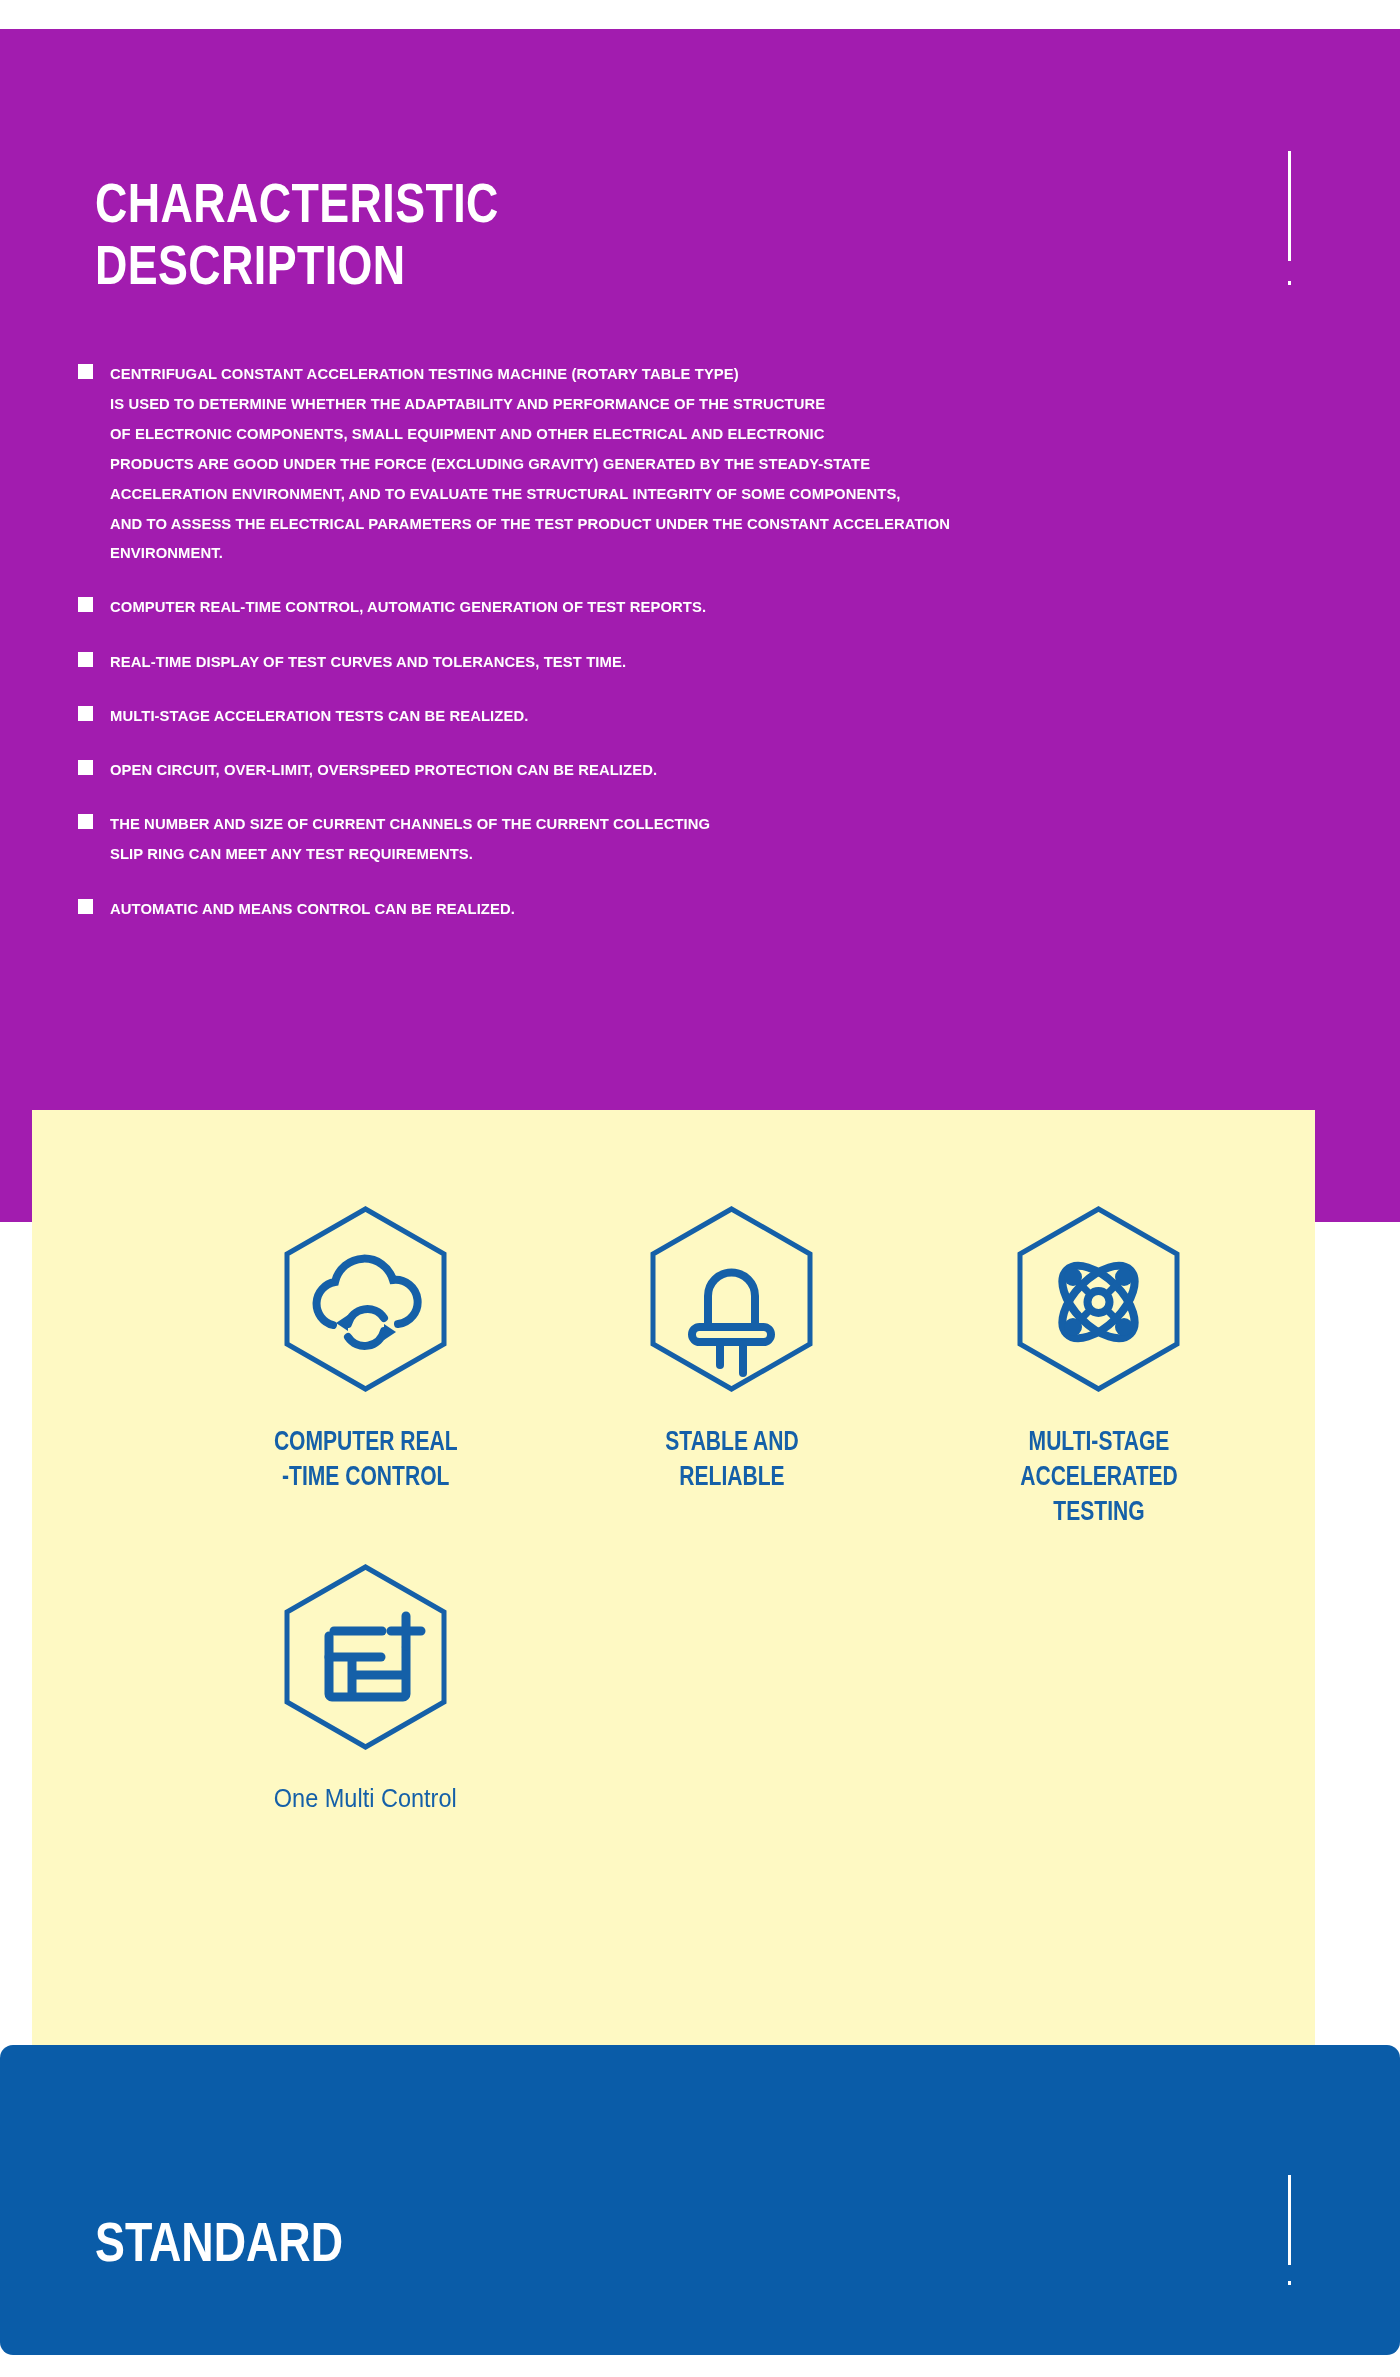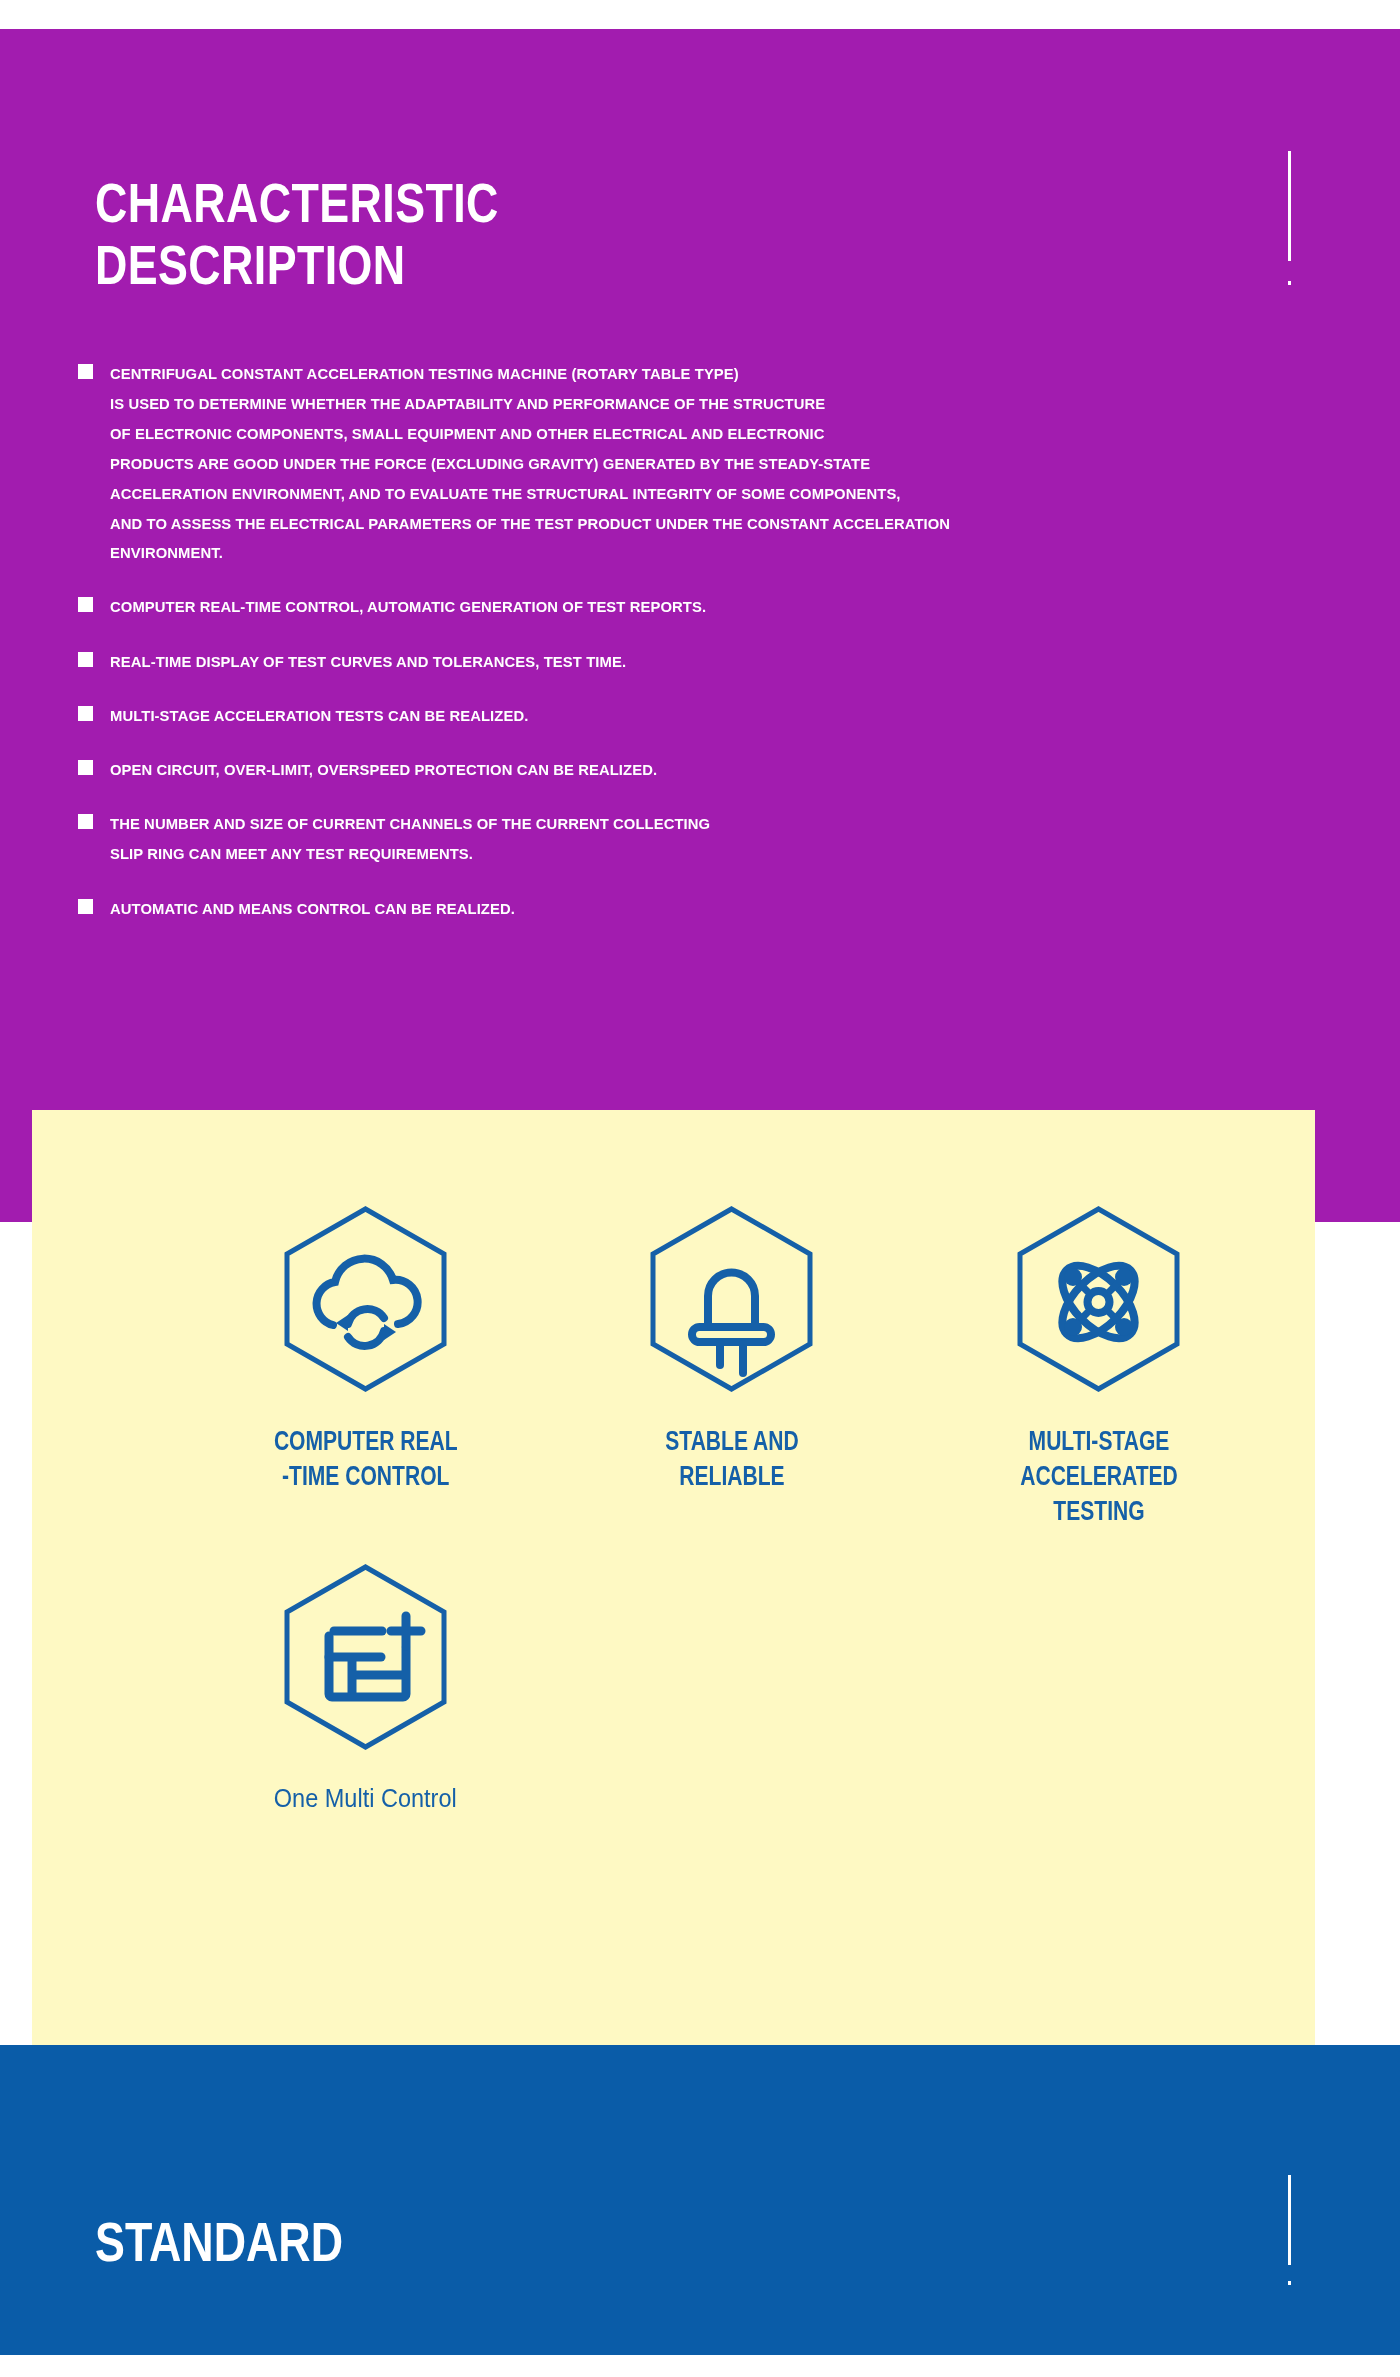--- a/index.html
+++ b/index.html
@@ -129,20 +129,21 @@
     font-size:27px;
     letter-spacing:0px;
   }
 
   
   .footer{
     position:absolute;
     left:0; top:2045px;
     width:1400px; height:310px;
     background:#0a5ca8;
+    border-radius:13px;
   }
   .footer-title{
     position:absolute;
     left:95px; top:122px;
     color:#ffffff;
     font-family:"Liberation Sans", sans-serif;
     font-weight:bold;
     font-size:56px;
     line-height:1.05;
     transform:scaleX(0.80);

